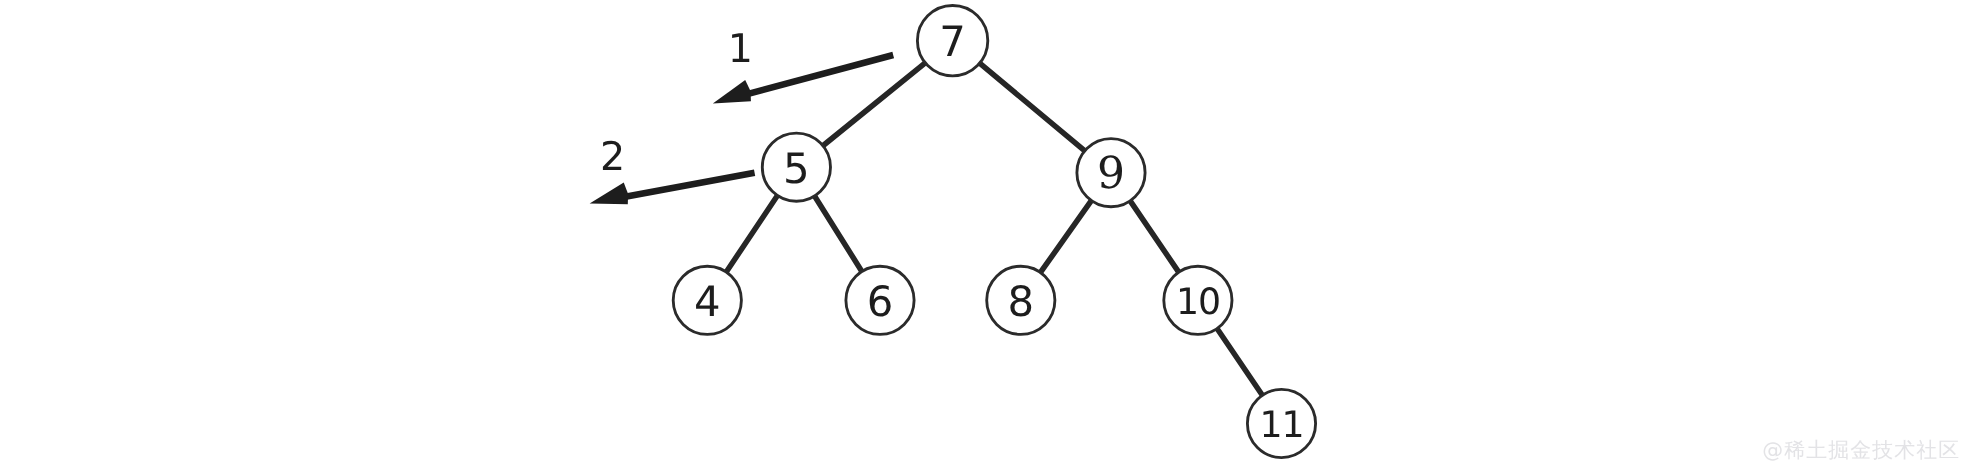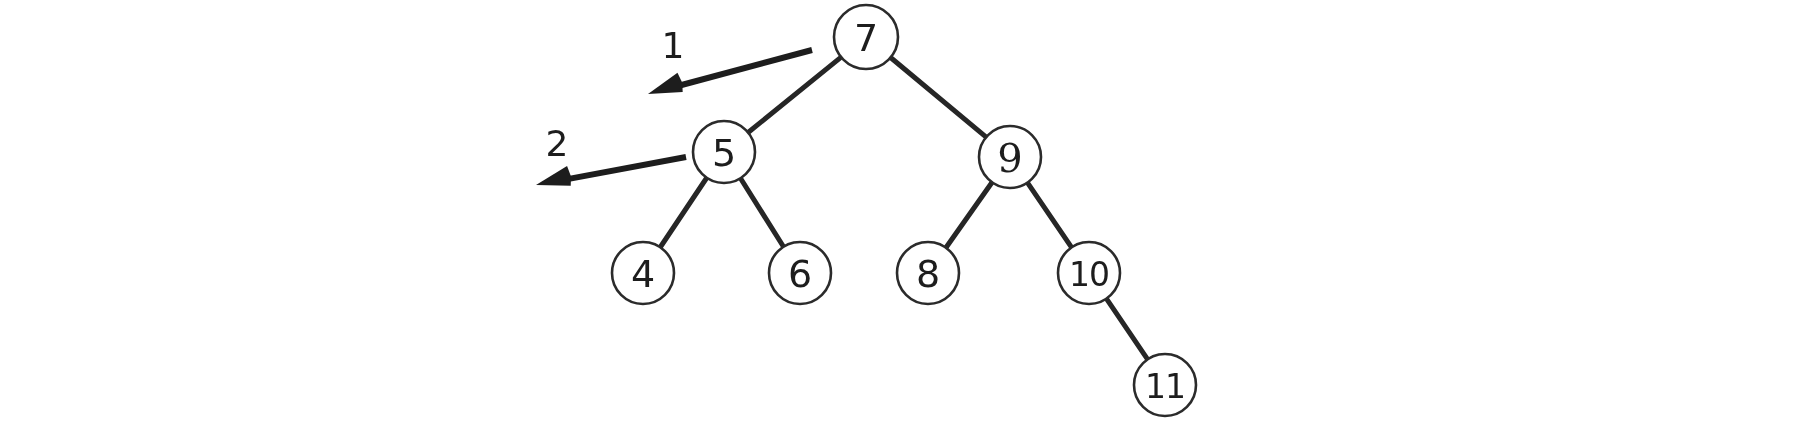--- a/index.html
+++ b/index.html
@@ -135,14 +135,15 @@
           <circle cx="1089" cy="273" r="31" class="node-circle"></circle>
           <text x="1089" y="274" class="node-label two-digit">10</text>
         </g>
         <g>
           <circle cx="1165" cy="385" r="31" class="node-circle"></circle>
           <text x="1165" y="386" class="node-label two-digit">11</text>
         </g>
       </g>
   </svg>
 
+  <div id="watermark">@稀土掘金技术社区</div>
 
 </div>
 
 </body></html>

